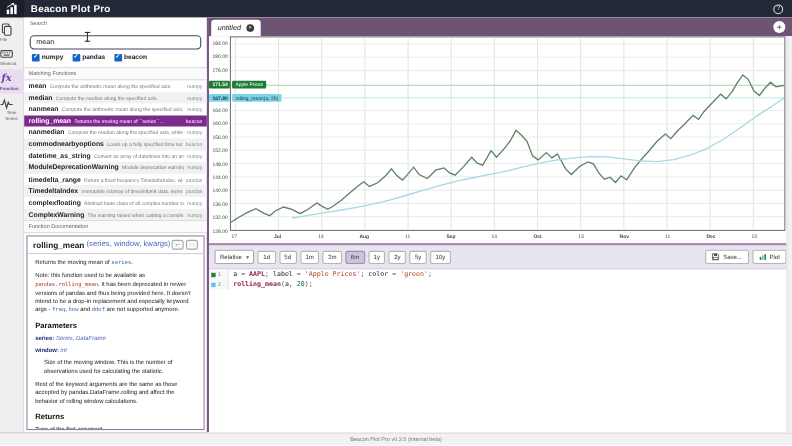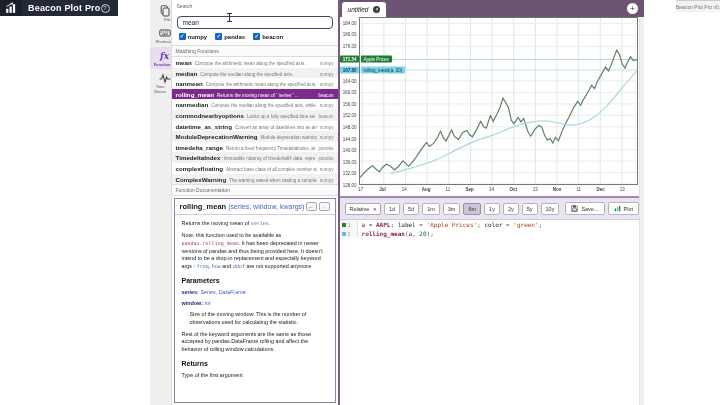--- a/index.html
+++ b/index.html
@@ -1,31 +1,31 @@
 <!DOCTYPE html>
 <html><head>
 <meta charset="utf-8">
 <style>
   * { margin:0; padding:0; box-sizing:border-box; }
   html,body { width:720px; height:405px; overflow:hidden; }
   body { font-family:"Liberation Sans", sans-serif; background:#fff; color:#222; }
-  .app { width:720px; height:405px; display:flex; flex-direction:row; position:relative;gap:32px; }
+  .app { width:720px; height:405px; display:flex; flex-direction:column; position:relative; }
 
   
   .header { height:16px; background:#232936; display:flex; align-items:center; flex:0 0 auto; }
   .logo { width:22px; height:16px; display:flex; align-items:center; justify-content:center; background:#1b202b; }
   .logo svg { width:12px; height:12px; }
   .app-title { color:#fff; font-weight:bold; font-size:9px; margin-left:6px; letter-spacing:.2px; flex:1; }
   .help-btn { width:9px; height:9px; border:1px solid #cfd4de; border-radius:50%; color:#cfd4de; font-size:6px; line-height:7px; text-align:center; margin-right:8px; cursor:pointer; }
 
   .mid { flex:1; display:flex; min-height:0; }
 
   
   .sidebar { width:22px; background:#efefef; border-right:1px solid #dcdcdc; display:flex; flex-direction:column; align-items:stretch; padding-top:2px; }
-  .side-item { display:flex; flex-direction:column; align-items:flex-end; padding:3px 0 2px; cursor:pointer; }
+  .side-item { display:flex; flex-direction:column; align-items:flex-start; padding:3px 0 2px; cursor:pointer; }
   .side-item .ic { width:12px; height:12px; display:flex; align-items:center; justify-content:center; }
   .side-item .lbl { font-size:4px; color:#555; margin-top:1px; text-align:center; line-height:1.1; }
   .side-item.active { background:#e7dcf0; }
   .side-item.active .lbl { color:#6a3d9a; font-weight:bold; }
   .fx-glyph { font-family:"DejaVu Serif", serif; font-style:italic; font-weight:bold; font-size:9px; color:#444; }
   .side-item.active .fx-glyph { color:#6a3d9a; }
 
   
   .left-panel { width:168px; background:#fff; border-right:2px solid #7d5a85; display:flex; flex-direction:column; min-height:0; }
   .search-block { padding:3px 5px 2px; }

